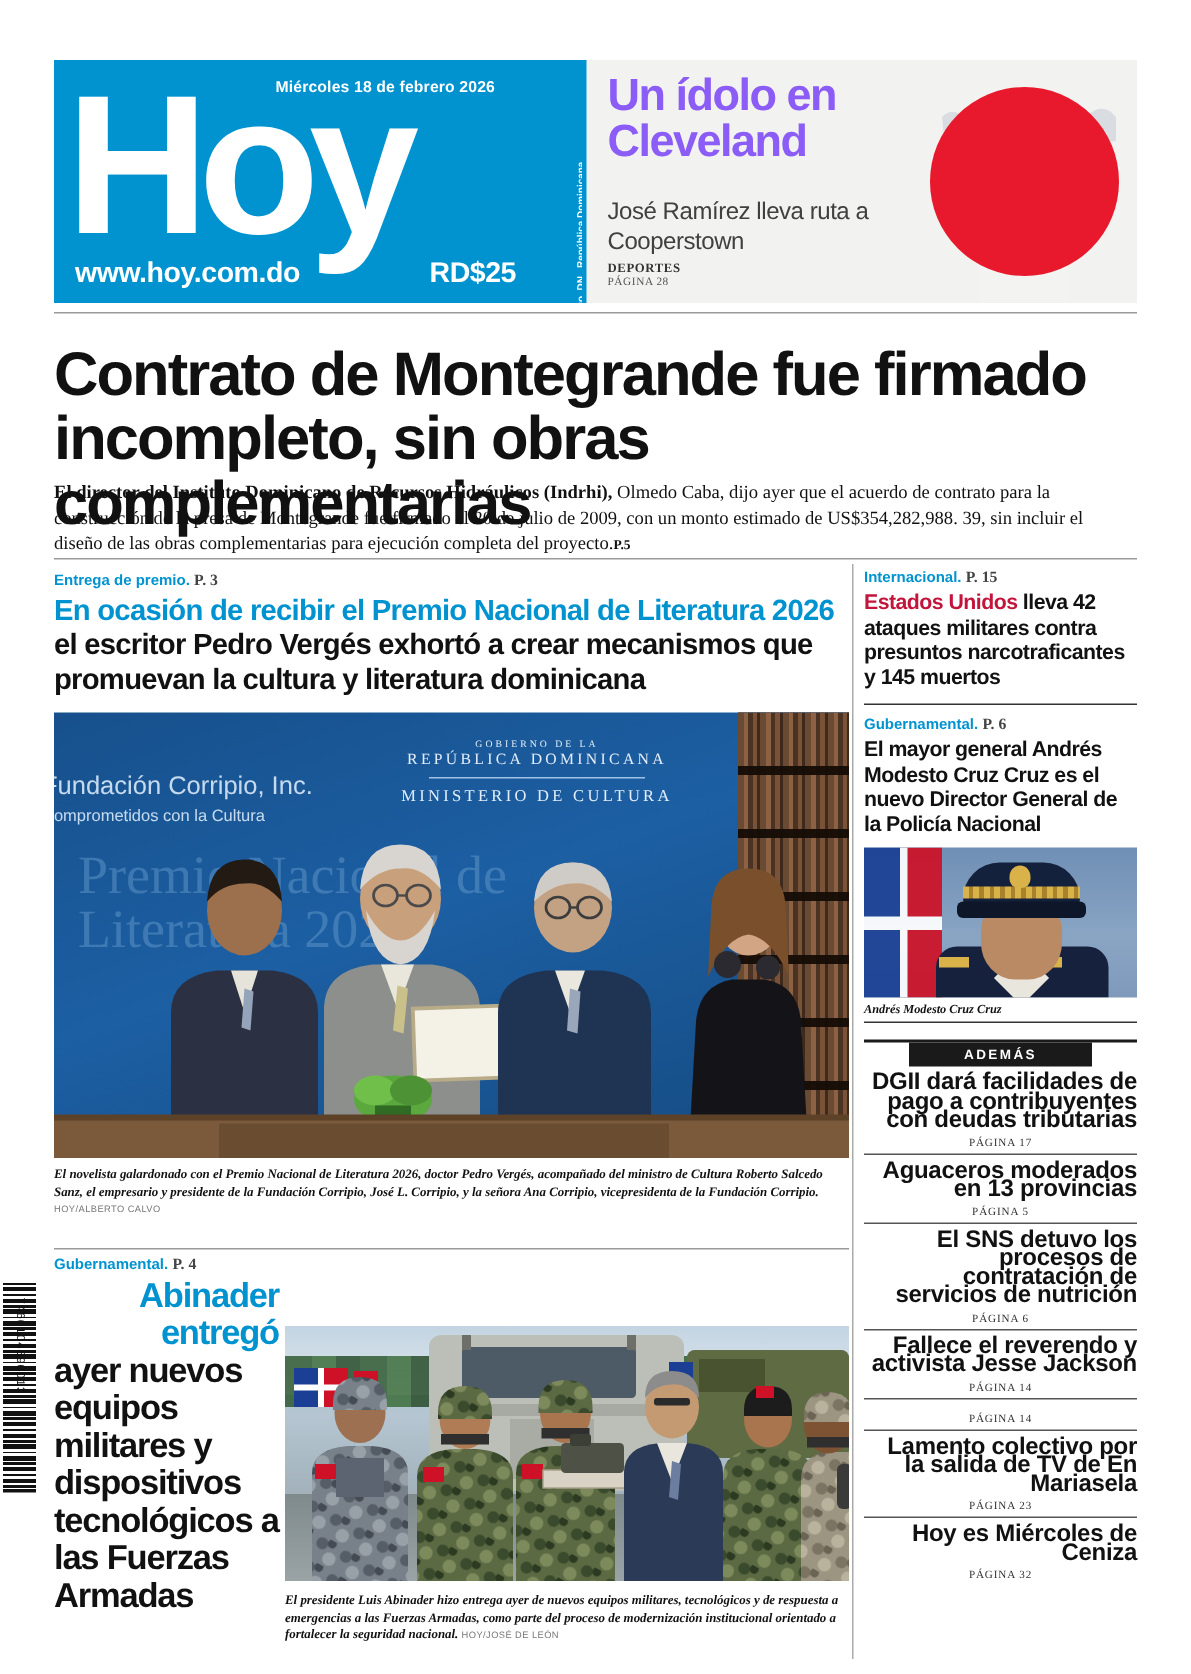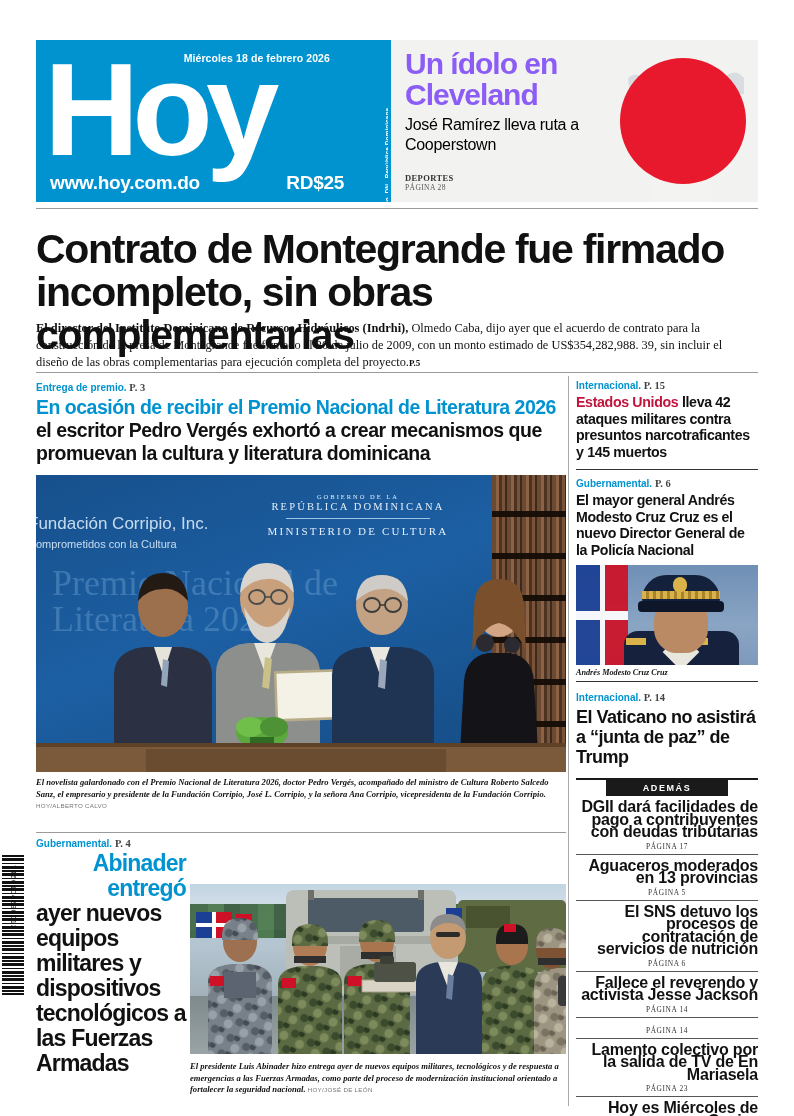--- a/index.html
+++ b/index.html
@@ -84,22 +84,22 @@
     background: #f2f2f0;
     border-left: 3px solid #0093d0;
     overflow: hidden;
   }
   .teaser-text { position: absolute; left: 14px; top: 8px; width: 230px; }
   .teaser-kicker {
     font-size: 30px; font-weight: bold; color: #8b5cf6;
     line-height: 31px; letter-spacing: -1px;
   }
   .teaser-sub {
-    margin-top: 5px;
-    font-size: 16px; color: #000000; line-height: 20px;
+    margin-top: 22px;
+    font-size: 16px; color: #404040; line-height: 20px;
     letter-spacing: -0.3px;
   }
   .teaser-dept {
     position: absolute; left: 14px; bottom: 10px;
   }
   .teaser-dept .d1 {
     font-family: "Liberation Serif", serif;
     font-size: 8.5px; font-weight: bold; color: #333; letter-spacing: 0.4px;
   }
   .teaser-dept .d2 {
@@ -636,27 +636,20 @@
         <div class="off-ep-l"></div>
         <div class="off-ep-r"></div>
         <div class="off-head"></div>
         <div class="off-cap"></div>
         <div class="off-braid"></div>
         <div class="off-badge"></div>
       </div>
       <div class="pcaption">Andrés Modesto Cruz Cruz</div>
     </div>
 
-    <div class="rc-block" style="margin-top:10px;">
-      <div class="kicker">
-        <span>Internacional.</span>
-        <span class="pg">P. 14</span>
-      </div>
-      <div class="rc-head-big">El Vaticano no asistirá a “junta de paz” de Trump</div>
-    </div>
 
     <div class="ademas-wrap">
       <div class="ademas-top"></div>
       <div class="ademas-bar">ADEMÁS</div>
       <div id="ademas-list">
           <div class="ad-item">
             <div class="ad-title">DGII dará facilidades de pago a contribuyentes con deudas tributarias</div>
             <div class="ad-page">PÁGINA 17</div>
           </div>
           <div class="ad-item">

